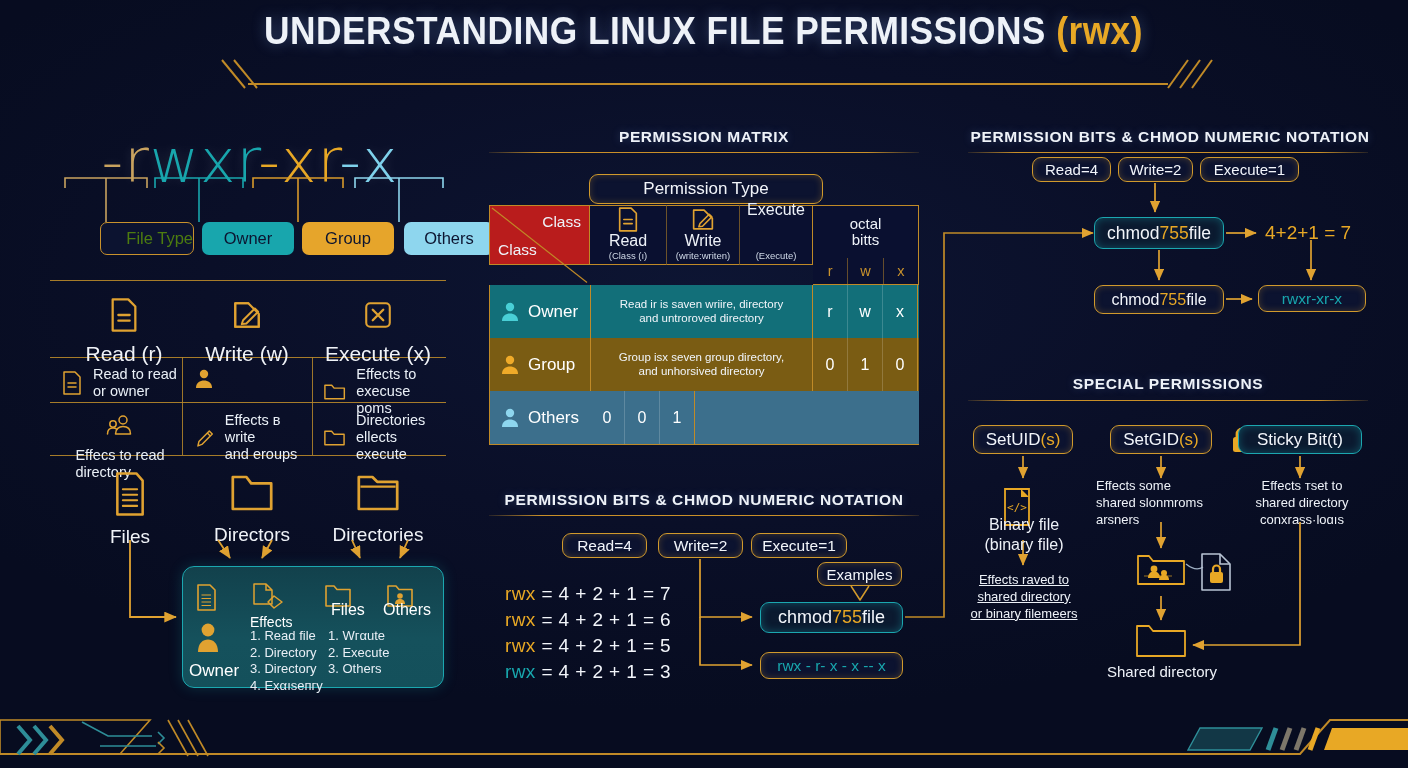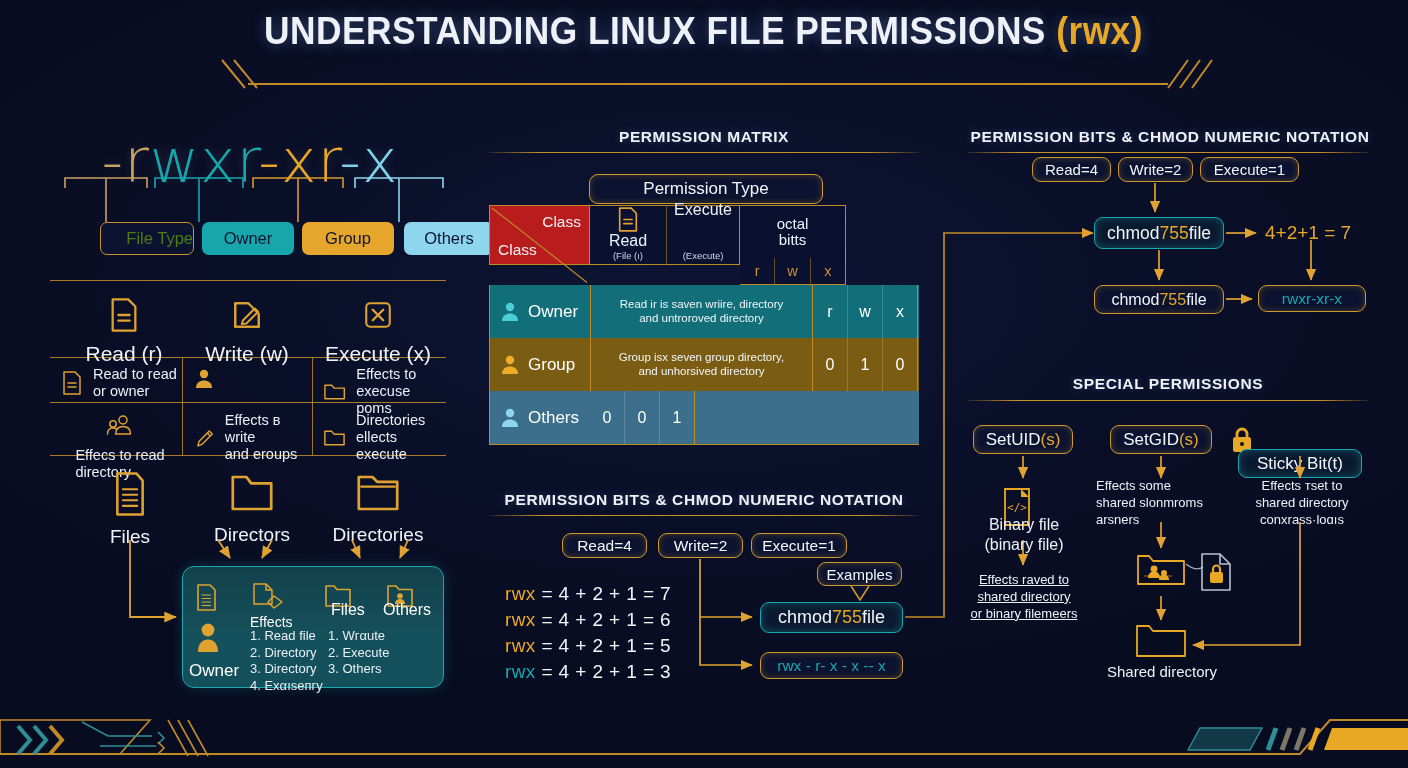--- a/index.html
+++ b/index.html
@@ -351,21 +351,29 @@
       </svg>
       <div class="lbl-a">Class</div>
       <div class="lbl-b">Class</div>
     </div>
     <div class="mx-hcell" style="width:77px">
       <svg width="28" height="30" viewBox="0 0 24 26">
         <path d="M4,2 H15 L20,7 V24 H4 Z" fill="none" stroke="#e0a231" stroke-width="1.6" stroke-linejoin="round"></path>
         <path d="M8,13 H16 M8,17 H16" stroke="#e0a231" stroke-width="1.6" stroke-linecap="round"></path>
       </svg>
       <div class="t1">Read</div>
-      <div class="t2">(File (ı)</div>
+      <div class="t2">(Class (ı)</div>
+    </div>
+    <div class="mx-hcell" style="width:73px">
+      <svg width="28" height="30" viewBox="0 0 26 26">
+        <path d="M4,22 V4 H14 L22,12 V22 Z" fill="none" stroke="#e0a231" stroke-width="1.6" stroke-linejoin="round"></path>
+        <path d="M10,17 L19,8 L21.5,10.5 L12.5,19.5 L9,20 Z" fill="none" stroke="#e0a231" stroke-width="1.5" stroke-linejoin="round"></path>
+      </svg>
+      <div class="t1">Write</div>
+      <div class="t2">(write:writen)</div>
     </div>
     <div class="mx-hcell" style="width:73px; border-right:1.4px solid #c08a27;gap:31px;">
       <svg width="28" height="30" viewBox="0 0 26 26">
         <rect x="4" y="4" width="18" height="18" rx="3" fill="none" stroke="#e0a231" stroke-width="1.6"></rect>
         <path d="M9,9 L17,17 M17,9 L9,17" stroke="#e0a231" stroke-width="1.8" stroke-linecap="round"></path>
       </svg>
       <div class="t1">Execute</div>
       <div class="t2">(Execute)</div>
     </div>
     <div class="mx-octhead" style="width:106px">
@@ -535,21 +543,21 @@
   <span>SetGID </span>
     <span class="gold">(s)</span>
 </div>
 <svg class="ovl">
   <g transform="translate(1232,427)">
     <rect x="1" y="10" width="18" height="15" rx="2.5" fill="#e8a825"></rect>
     <path d="M5,10 V7 A5,5 0 0 1 15,7 V10" fill="none" stroke="#e8a825" stroke-width="2.8"></path>
     <circle cx="10" cy="17" r="2" fill="#0b1124"></circle>
   </g>
 </svg>
-<div class="pill teal-b" style="position:absolute; left:1238px; top:425px; width:124px; height:29px; font-size:17px;margin-top:24px;">
+<div class="pill teal-b" style="position:absolute; left:1238px; top:425px; width:124px; height:29px; font-size:17px;">
   <span>Sticky Bit </span>
     <span>(t)</span>
 </div>
 
 <div style="position:absolute; left:1096px; top:478px; width:132px; text-align:left; font-size:13px; line-height:1.3; white-space:pre-line;">Effects some
 shared slonmroms
 arѕners</div>
 <div style="position:absolute; left:1236px; top:478px; width:132px; text-align:center; font-size:13px; line-height:1.3; white-space:pre-line;">Effects тѕet to
 shared directory
 conхrass·loɑıs</div>

